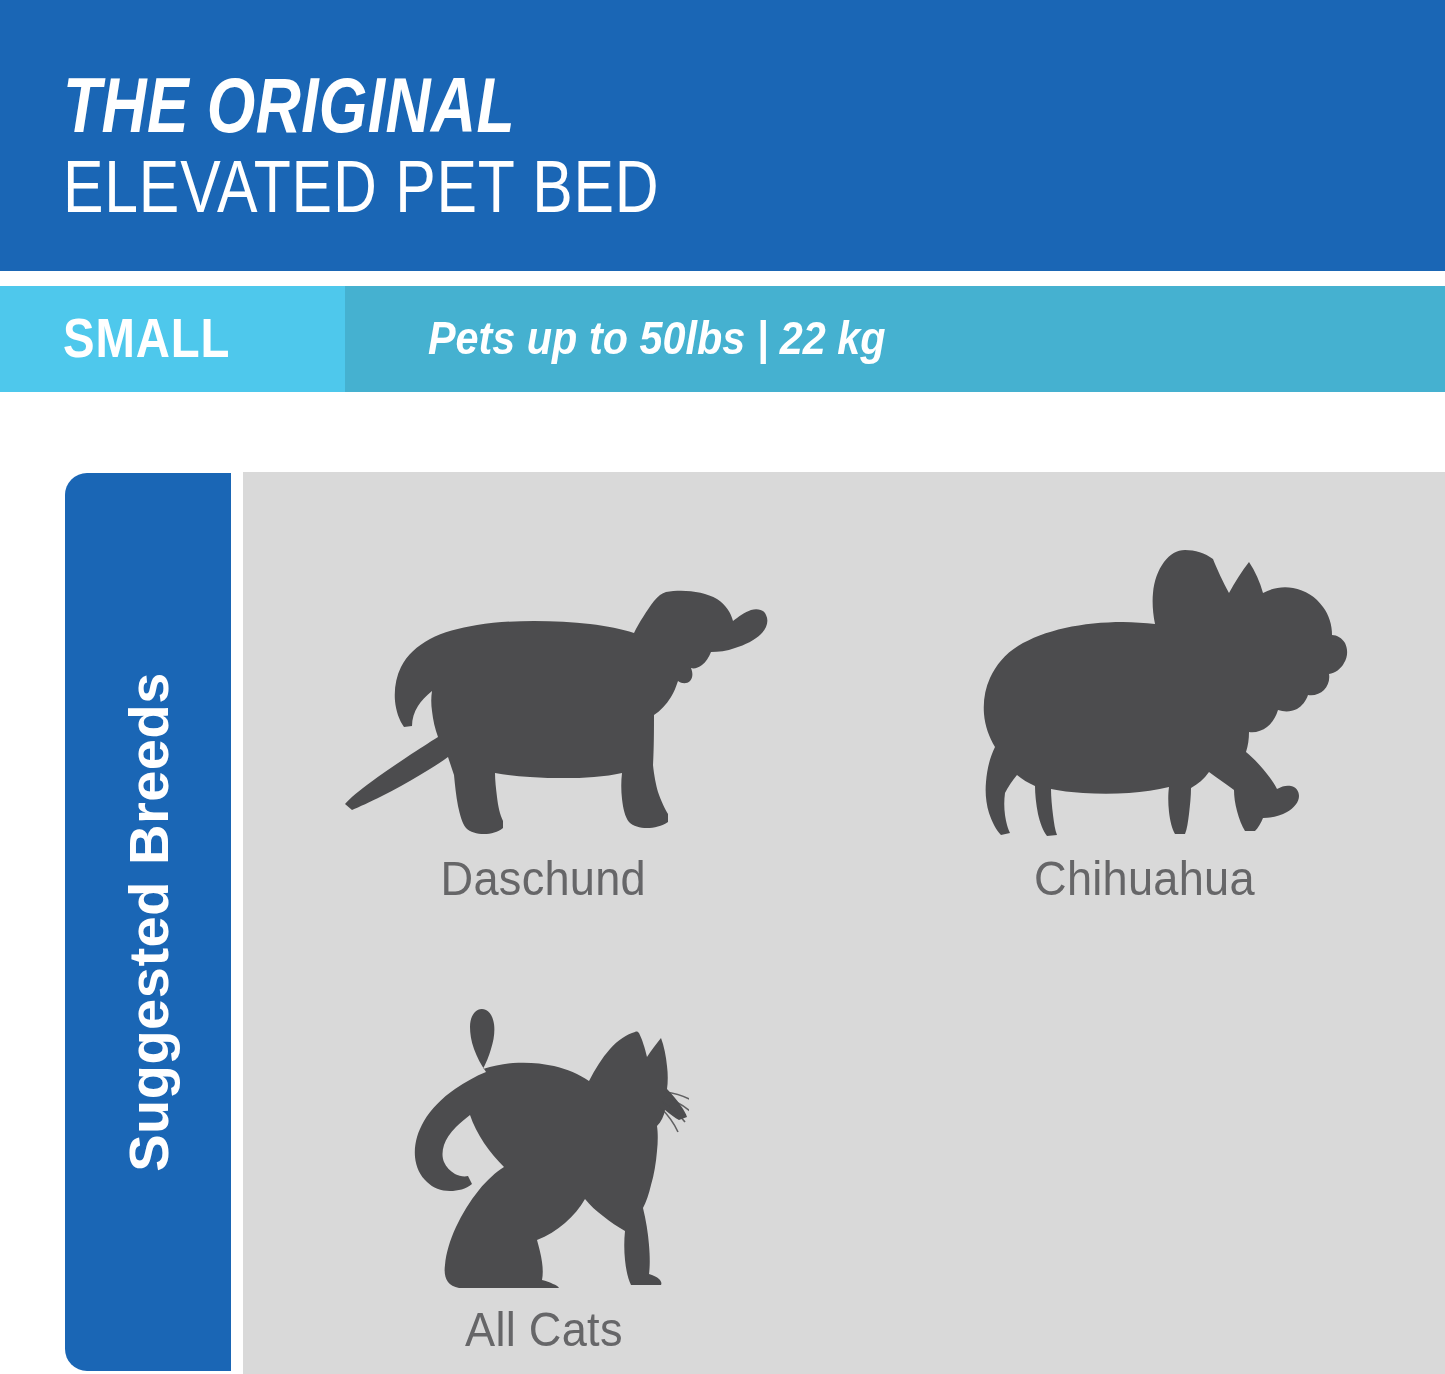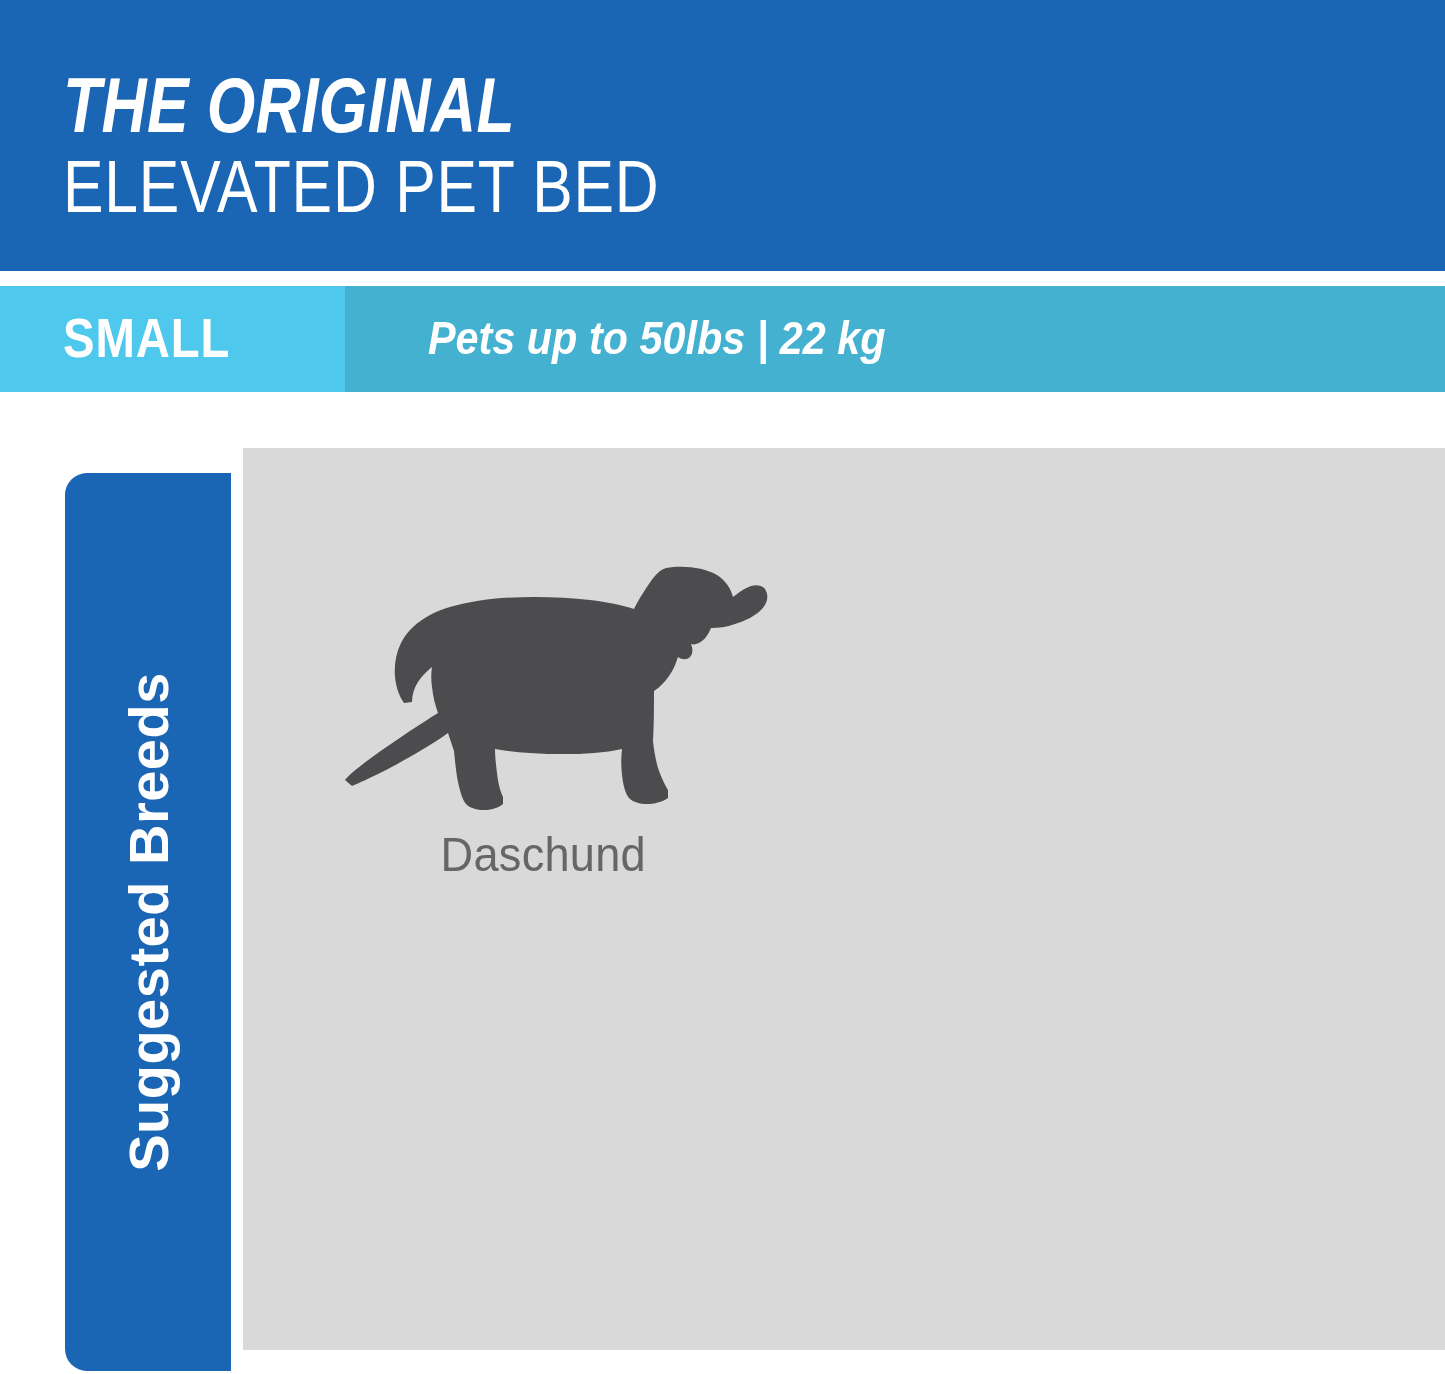--- a/index.html
+++ b/index.html
@@ -125,21 +125,21 @@
     font-size: 56px;
     font-weight: 700;
     letter-spacing: 0.5px;
     white-space: nowrap;
   }
 
   
   .breeds-panel {
     position: absolute;
     left: 243px;
-    top: 448px;
+    top: 472px;
     width: 1202px;
     height: 902px;
     background: #d9d9d9;
   }
   .breeds-grid {
     position: absolute;
     left: 0;
     top: 0;
     width: 1202px;
     height: 902px;
@@ -256,18 +256,167 @@
               C 325 44 333 31 340 22
               C 344 17 348 14 352 13
               Z
             "></path>
           </svg>
         </div>
         <div class="breed-label">Daschund</div>
       </div>
 
 
-
+      <div class="breed-cell">
+        <div class="breed-art">
+          <svg width="440" height="290" viewBox="0 0 440 290" aria-hidden="true">
+            <path fill="#4c4c4e" d="
+              M 288 10
+              C 292 20 298 33 304 44
+              C 310 33 317 22 324 13
+              C 330 22 335 33 338 44
+              C 347 39 358 37 368 39
+              C 380 41 391 48 398 58
+              C 404 66 407 76 407 86
+              C 412 86 417 89 420 94
+              C 423 100 423 108 419 114
+              C 416 120 410 124 404 125
+              C 405 131 403 137 399 141
+              C 395 145 389 147 383 146
+              C 381 152 377 157 372 160
+              C 366 163 359 163 353 161
+              C 351 168 347 174 342 178
+              C 337 182 330 184 324 183
+              C 324 190 323 197 321 203
+              C 327 208 333 214 338 220
+              C 344 227 349 234 352 240
+              C 357 237 362 236 366 237
+              C 371 238 374 242 374 247
+              C 374 253 369 259 362 263
+              C 355 267 346 269 338 269
+              C 336 274 333 279 330 282
+              L 320 282
+              C 317 277 314 270 312 262
+              C 310 255 309 247 309 241
+              C 301 235 292 229 284 223
+              C 279 230 273 235 266 239
+              C 266 247 265 256 264 265
+              C 263 273 262 280 260 285
+              L 250 285
+              C 247 280 245 272 244 263
+              C 243 254 243 245 244 238
+              C 232 241 218 243 204 244
+              C 189 245 173 245 158 244
+              C 146 243 135 242 126 240
+              C 126 248 127 258 128 266
+              C 129 274 130 281 132 286
+              L 122 287
+              C 118 282 115 274 113 265
+              C 111 255 110 245 110 237
+              C 103 234 97 230 92 226
+              C 87 232 83 238 80 244
+              C 79 251 79 259 80 266
+              C 81 273 83 280 85 284
+              L 76 286
+              C 71 281 67 273 64 264
+              C 61 254 60 243 61 233
+              C 62 220 65 208 70 198
+              C 64 188 60 177 59 165
+              C 58 152 60 140 65 129
+              C 71 116 80 105 93 97
+              C 106 89 122 83 140 79
+              C 158 75 178 73 198 73
+              C 209 73 220 74 230 75
+              C 228 65 227 54 228 44
+              C 229 32 233 21 239 13
+              C 245 5 252 1 260 1
+              C 270 1 280 4 288 10
+              Z
+            "></path>
+          </svg>
+        </div>
+        <div class="breed-label">Chihuahua</div>
+      </div>
+
+      <div class="breed-cell">
+        <div class="breed-art">
+          <svg width="290" height="290" viewBox="0 0 290 290" aria-hidden="true">
+            <g fill="#4c4c4e">
+              <path d="
+                M 240 33
+                C 243 39 246 48 248 57
+                C 252 51 257 44 262 38
+                C 265 46 267 56 268 66
+                C 269 74 269 82 268 89
+                C 273 94 278 100 282 106
+                C 285 110 287 114 288 117
+                L 280 120
+                C 276 118 271 114 266 110
+                C 265 116 262 122 258 126
+                C 259 133 259 142 258 151
+                C 257 163 255 175 252 185
+                C 250 194 247 202 244 208
+                C 247 220 249 233 250 245
+                C 251 257 251 267 250 274
+                C 254 275 258 277 260 279
+                C 262 281 263 283 262 285
+                L 232 285
+                C 229 279 227 270 226 260
+                C 225 250 225 240 226 231
+                C 219 227 211 222 204 216
+                C 197 211 191 205 186 199
+                C 181 208 174 216 166 223
+                C 158 230 148 236 138 240
+                C 140 247 142 255 143 262
+                C 144 269 144 275 143 280
+                C 147 281 151 282 154 284
+                C 157 285 159 286 160 288
+                L 60 288
+                C 55 287 51 285 49 282
+                C 46 278 45 272 46 265
+                C 47 253 51 240 57 227
+                C 63 214 71 201 80 190
+                C 88 180 97 172 105 167
+                C 98 160 91 152 85 143
+                C 79 134 74 124 71 115
+                C 66 119 61 123 57 127
+                C 51 133 47 139 45 145
+                C 43 151 43 157 45 162
+                C 47 167 51 171 56 174
+                C 60 176 65 177 69 176
+                L 73 184
+                C 67 189 59 191 51 191
+                C 42 191 34 188 28 182
+                C 21 176 17 167 16 157
+                C 15 145 18 133 25 121
+                C 32 109 43 98 56 89
+                C 66 82 77 76 87 72
+                C 82 65 78 57 75 49
+                C 72 41 71 33 71 27
+                C 71 20 73 15 76 12
+                C 79 9 83 8 87 10
+                C 91 12 94 17 95 24
+                C 96 31 95 40 92 49
+                C 90 56 87 63 84 69
+                C 94 66 104 64 114 63
+                C 128 62 142 63 155 66
+                C 168 69 180 74 190 81
+                C 196 69 203 58 211 49
+                C 219 40 228 34 236 32
+                C 238 31 239 32 240 33
+                Z
+              "></path>
+              <g stroke="#4c4c4e" stroke-width="1.6" fill="none" opacity="0.85">
+                <path d="M 266 92 C 275 93 285 96 292 100"></path>
+                <path d="M 265 97 C 274 100 284 105 291 111"></path>
+                <path d="M 263 102 C 271 107 280 114 286 122"></path>
+                <path d="M 261 107 C 268 114 275 123 279 132"></path>
+              </g>
+            </g>
+          </svg>
+        </div>
+        <div class="breed-label">All Cats</div>
+      </div>
 
     </div>
   </div>
 
 </div>
 
 </body></html>

